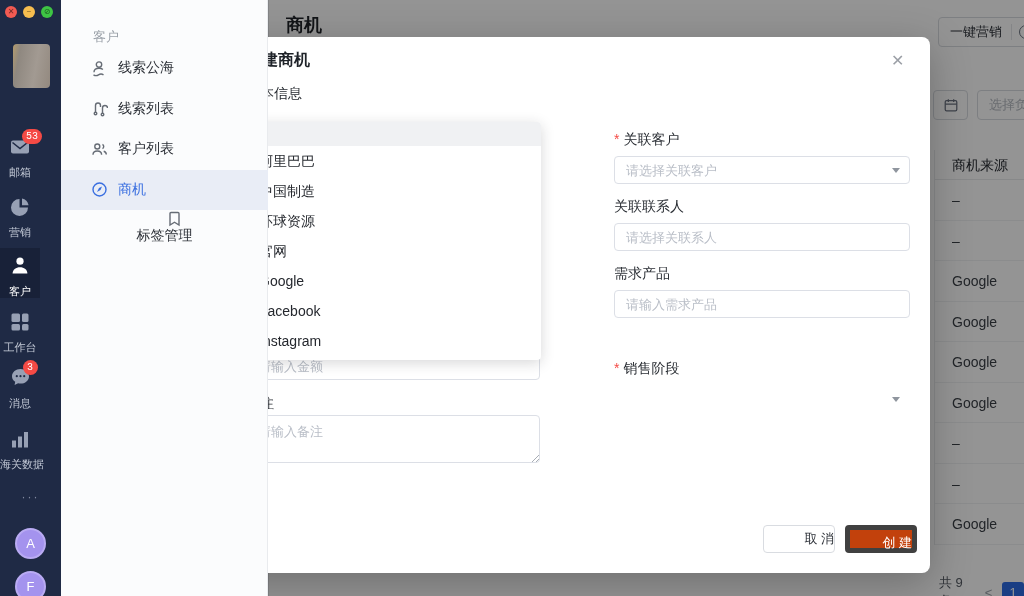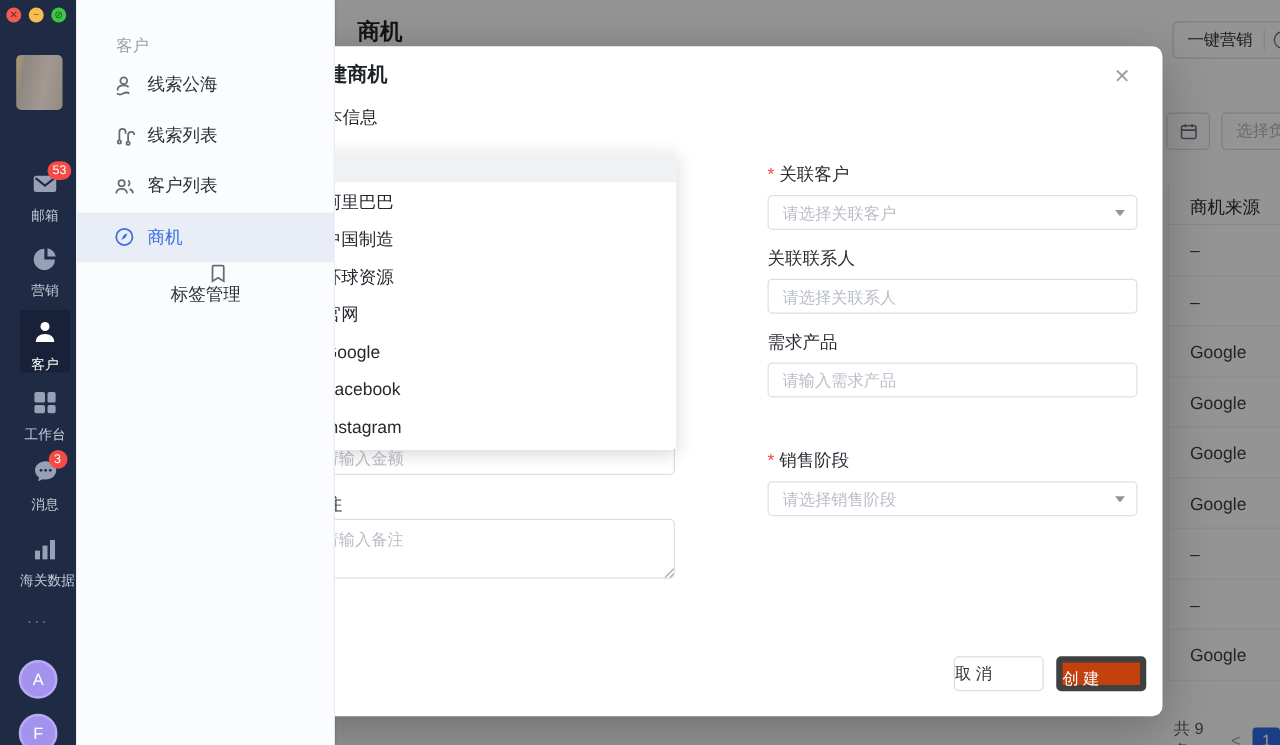--- a/index.html
+++ b/index.html
@@ -7,21 +7,21 @@
   body { font-family:"Liberation Sans","DejaVu Sans",sans-serif; }
   #app { position:relative; width:1024px; height:596px; background:#fff; overflow:hidden; }
 
   
   .main-sidebar { position:absolute; left:0; top:0; width:61px; height:596px; background:#1f2a45; z-index:20; }
   .traffic-lights { position:absolute; left:5px; top:6px; display:flex; gap:6px; }
   .light { width:12px; height:12px; border-radius:50%; font-size:8px; line-height:12px; text-align:center; color:rgba(0,0,0,.55); }
   .light.red{ background:#f25a52; } .light.yellow{ background:#f6bd4f; } .light.green{ background:#3ec544; }
   .user-photo { position:absolute; left:13px; top:44px; width:37px; height:44px; border-radius:4px;
     background:linear-gradient(100deg,#b39b6d 0%,#8f8880 18%,#a29a92 60%,#93897f 100%); }
-  .nav-item { position:absolute; left:16px; width:40px; text-align:center; }
+  .nav-item { position:absolute; left:0; width:40px; text-align:center;font-family:Liberation Mono, monospace; }
   .nav-item .ico { display:inline-block; position:relative; }
   .nav-item .lbl { display:block; margin-top:2px; font-size:11px; color:#c3c9d6; white-space:nowrap; }
   .nav-item.active { background:#182138; padding-top:7px; height:50px; }
   .nav-item.active .lbl { color:#ffffff; }
   .badge { position:absolute; min-width:17px; height:15px; padding:0 4px; border-radius:8px; background:#f54a45;
     color:#fff; font-size:10px; line-height:15px; text-align:center; z-index:2; }
   .more-dots { position:absolute; left:0; top:490px; width:61px; text-align:center; color:#8089a0; font-size:12px; letter-spacing:2px; }
   .mini-avatar { position:absolute; left:15px; width:31px; height:31px; border-radius:50%; background:#a493ee;
     border:2px solid #b9abf3; color:#fff; font-size:13px; line-height:27px; text-align:center; }
 
@@ -70,21 +70,21 @@
   .amount-input { position:absolute; left:21px; top:315px; width:294px; z-index:1; }
   .notes-label { position:absolute; left:21px; top:358px; }
   .notes-area { position:absolute; left:21px; top:378px; width:294px; height:48px; border:1px solid #dcdfe6; border-radius:4px;
     font-family:inherit; font-size:13px; padding:7px 11px; resize:none; color:#2a2e34; }
   .notes-area::placeholder { color:#b9bec7; }
   .resize-grip { position:absolute; left:306px; top:417px; z-index:2; }
   .dropdown { position:absolute; left:22px; top:85px; width:294px; height:238px; background:#fff; border-radius:4px;
     box-shadow:0 3px 14px rgba(31,35,41,.18); z-index:3; padding-bottom:4px; }
   .dd-empty { height:24px; background:#f0f1f3; border-radius:4px 4px 0 0; }
   .dd-opt { height:30px; line-height:30px; padding-left:12px; font-size:14px; color:#25282e; cursor:pointer; }
-  .modal-footer-btn { position:absolute; top:488px; width:72px; height:28px; border-radius:4px; font-size:13px; text-align:left; line-height:26px; cursor:pointer; }
+  .modal-footer-btn { position:absolute; top:488px; width:72px; height:28px; border-radius:4px; font-size:13px; text-align:right; line-height:26px; cursor:pointer; }
   .cancel-btn { left:538px; background:#fff; border:1px solid #d9dce1; color:#2d3138; }
   .create-btn { left:620px; background:#c2410c; border:5px solid #404040; color:#fff; }
 </style>
 </head>
 <body>
 
 <div id="app">
 
   <div class="main-sidebar">
     <div class="traffic-lights">
@@ -292,21 +292,20 @@
     </div>
 
     <div class="rfield" style="top:228px;">
       <div class="fld-label"><span>需求产品</span></div>
       <input class="tb" placeholder="请输入需求产品" style="">
     </div>
 
     <div class="rfield" style="top:295px;margin-top:28px;">
       <div class="fld-label"><span class="req">*</span><span>销售阶段</span></div>
       <div class="selectbox">
-        <input class="tb" placeholder="请选择销售阶段" style="">
         <span class="caret" style="top:19px;"></span>
       </div>
     </div>
 
     <div class="modal-footer-btn cancel-btn">取 消</div>
     <div class="modal-footer-btn create-btn">创 建</div>
   </div>
 
 </div>
 

